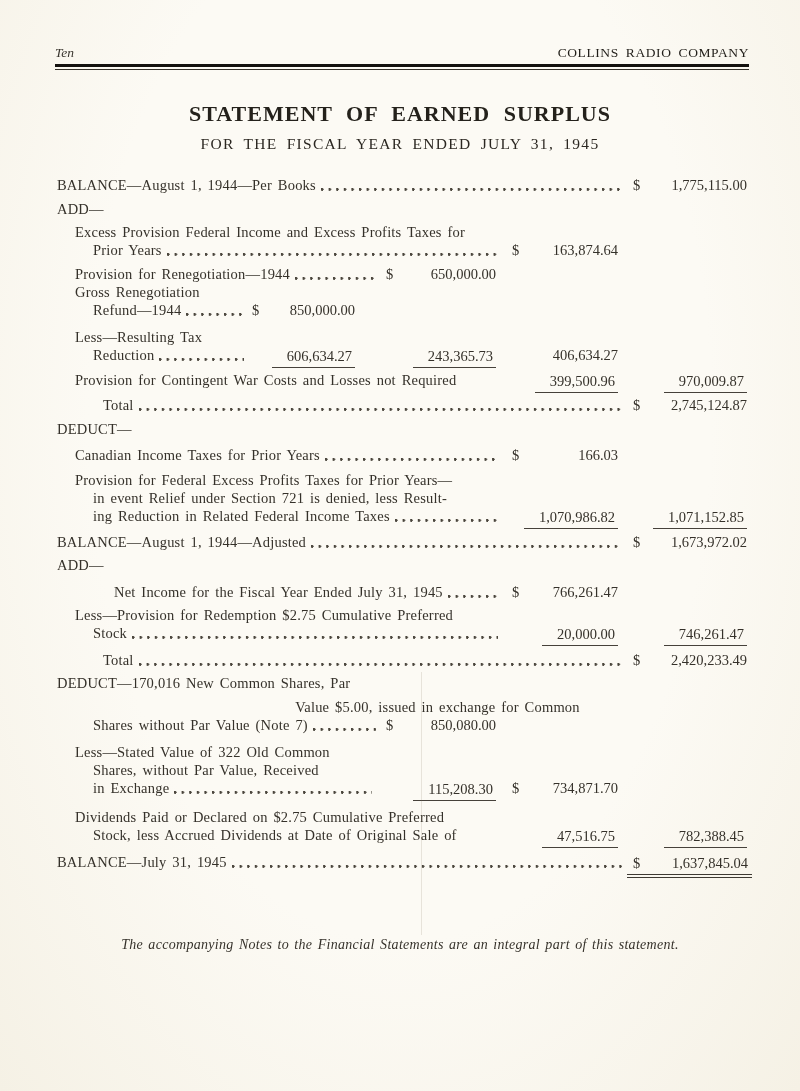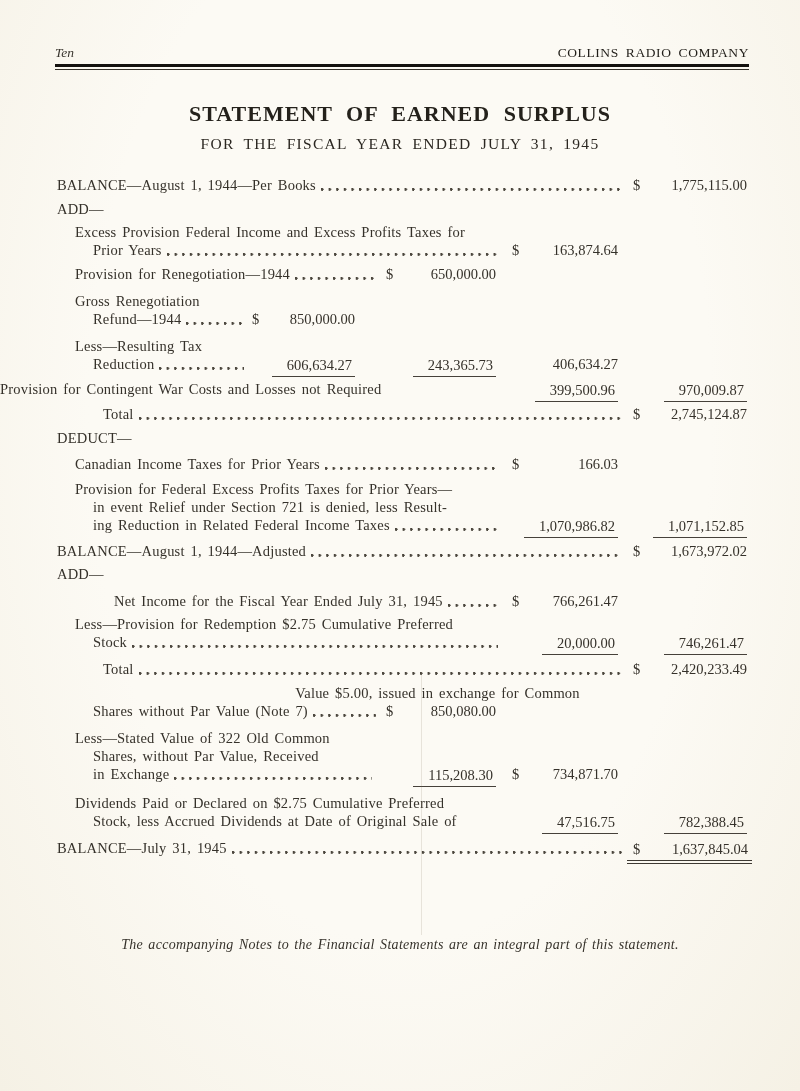--- a/index.html
+++ b/index.html
@@ -117,41 +117,41 @@
         <span class="amt val" style="right: 182px;">163,874.64</span>
       </div>
       <div class="row" style="margin-top: 6px;">
         <div class="ln flex" style="padding-left: 75px; margin-right: 424px;">
           <span class="txt">Provision for Renegotiation—1944</span>
           <span class="dots"></span>
         </div>
         <span class="amt cur" style="left: 386px;">$</span>
         <span class="amt val" style="right: 304px;">650,000.00</span>
       </div>
-      <div class="row" style="margin-top: 9px;">
+      <div class="row" style="">
         <div class="ln" style="padding-left: 75px;">Gross Renegotiation</div>
         <div class="ln flex" style="padding-left: 93px; margin-right: 556px;">
           <span class="txt">Refund—1944</span>
           <span class="dots"></span>
         </div>
         <span class="amt cur" style="left: 252px;">$</span>
         <span class="amt val" style="right: 445px;">850,000.00</span>
       </div>
       <div class="row" style="margin-top: 9px;">
         <div class="ln" style="padding-left: 75px;">Less—Resulting Tax</div>
         <div class="ln flex" style="padding-left: 93px; margin-right: 556px;">
           <span class="txt">Reduction</span>
           <span class="dots"></span>
         </div>
         <span class="amt val u" style="right: 445px;">606,634.27</span>
         <span class="amt val u" style="right: 304px;">243,365.73</span>
         <span class="amt val" style="right: 182px;">406,634.27</span>
       </div>
       <div class="row" style="margin-top: 7px;">
-        <div class="ln" style="">Provision for Contingent War Costs and Losses not Required</div>
+        <div class="ln" style="padding-left: 75px;">Provision for Contingent War Costs and Losses not Required</div>
         <span class="amt val u" style="right: 182px;">399,500.96</span>
         <span class="amt val u" style="right: 53px;">970,009.87</span>
       </div>
       <div class="row" style="margin-top: 7px;">
         <div class="ln flex" style="padding-left: 103px; margin-right: 178px;">
           <span class="txt">Total</span>
           <span class="dots"></span>
         </div>
         <span class="amt cur" style="left: 633px;">$</span>
         <span class="amt val" style="right: 53px;">2,745,124.87</span>
@@ -206,20 +206,23 @@
         <span class="amt val u" style="right: 53px;">746,261.47</span>
       </div>
       <div class="row" style="margin-top: 9px;">
         <div class="ln flex" style="padding-left: 103px; margin-right: 178px;">
           <span class="txt">Total</span>
           <span class="dots"></span>
         </div>
         <span class="amt cur" style="left: 633px;">$</span>
         <span class="amt val" style="right: 53px;">2,420,233.49</span>
       </div>
+      <div class="row" style="margin-top: 5px;">
+        <div class="ln" style="padding-left: 57px;">DEDUCT—170,016 New Common Shares, Par</div>
+      </div>
       <div class="row" style="margin-top: 6px;">
         <div class="ln" style="padding-left: 75px; text-align: center;">Value $5.00, issued in exchange for Common</div>
         <div class="ln flex" style="padding-left: 93px; margin-right: 424px;">
           <span class="txt">Shares without Par Value (Note 7)</span>
           <span class="dots"></span>
         </div>
         <span class="amt cur" style="left: 386px;">$</span>
         <span class="amt val" style="right: 304px;">850,080.00</span>
       </div>
       <div class="row" style="margin-top: 9px;">

